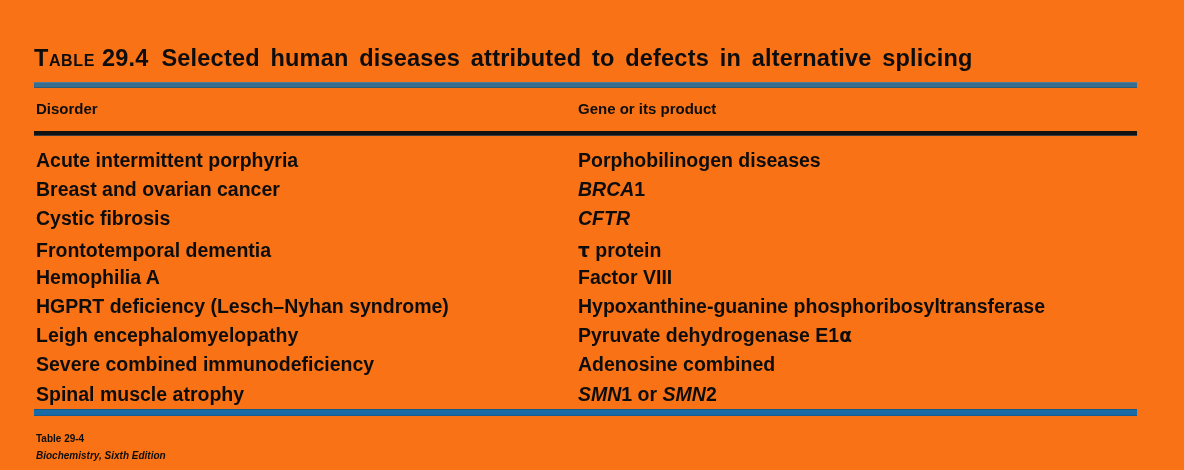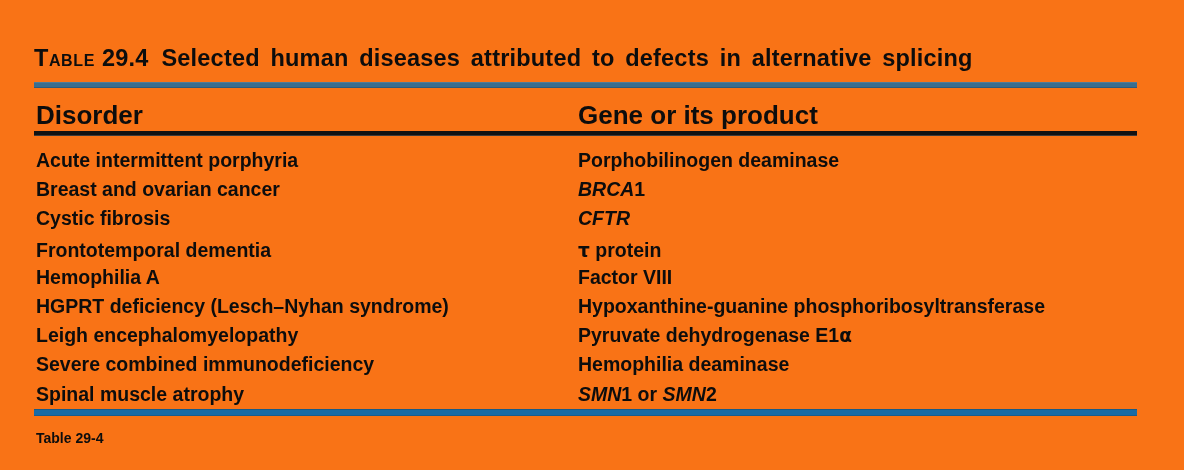--- a/index.html
+++ b/index.html
@@ -70,21 +70,21 @@
     height: 5px;
     background: #1a6ba5;
     border-top: 1px solid #185a86;
     border-bottom: 1px solid #1a5d8d;
   }
 
   
   .col-header {
     position: absolute;
     top: 100px;
-    font-size: 26px;
+    font-size: 15px;
     font-weight: bold;
     white-space: nowrap;
     color: #0d0d0d;
   }
   #header-disorder { left: 36px; }
   #header-gene { left: 578px; }
 
   
   #rows-layer {
     position: absolute;
@@ -115,21 +115,21 @@
     font-family: "DejaVu Sans", sans-serif;
     font-weight: bold;
     font-size: 18.5px;
   }
 
   
   #caption {
     position: absolute;
     left: 36px;
     top: 430px;
-    font-size: 14px;
+    font-size: 10px;
     line-height: 17px;
     color: #0d0d0d;
   }
   #caption-line1 { font-weight: bold; }
   #caption-line2 { font-weight: bold; font-style: italic; }
 </style>
 </head>
 <body>
 
 <div id="table-figure">
@@ -141,21 +141,21 @@
   <div class="rule" id="rule-top"></div>
 
   <div class="col-header" id="header-disorder">Disorder</div>
   <div class="col-header" id="header-gene">Gene or its product</div>
 
   <div class="rule" id="rule-header"></div>
 
   <div id="rows-layer">
       <div class="table-row" style="top: 146px;">
         <div class="cell cell-disorder">Acute intermittent porphyria</div>
-        <div class="cell cell-gene"><span>Porphobilinogen deaminase</span></div>
+        <div class="cell cell-gene"><span>Porphobilinogen diseases</span></div>
       </div>
       <div class="table-row" style="top: 175.2px;">
         <div class="cell cell-disorder">Breast and ovarian cancer</div>
         <div class="cell cell-gene"><span class="ital">BRCA</span><span>1</span></div>
       </div>
       <div class="table-row" style="top: 204.4px; padding-left: 44px;">
         <div class="cell cell-disorder">Cystic fibrosis</div>
         <div class="cell cell-gene"><span class="ital">CFTR</span></div>
       </div>
       <div class="table-row" style="top: 236px; padding-left: 20px;">
@@ -169,27 +169,28 @@
       <div class="table-row" style="top: 292px;">
         <div class="cell cell-disorder">HGPRT deficiency (Lesch–Nyhan syndrome)</div>
         <div class="cell cell-gene"><span>Hypoxanthine-guanine phosphoribosyltransferase</span></div>
       </div>
       <div class="table-row" style="top: 321.2px;">
         <div class="cell cell-disorder">Leigh encephalomyelopathy</div>
         <div class="cell cell-gene"><span>Pyruvate dehydrogenase E1</span><span class="greek">α</span></div>
       </div>
       <div class="table-row" style="top: 350.4px;">
         <div class="cell cell-disorder">Severe combined immunodeficiency</div>
-        <div class="cell cell-gene"><span>Hemophilia deaminase</span></div>
+        <div class="cell cell-gene"><span>Adenosine combined</span></div>
       </div>
       <div class="table-row" style="top: 379.6px;">
         <div class="cell cell-disorder">Spinal muscle atrophy</div>
         <div class="cell cell-gene"><span class="ital">SMN</span><span>1 or </span><span class="ital">SMN</span><span>2</span></div>
       </div>
     </div>
 
   <div class="rule" id="rule-bottom"></div>
 
   <div id="caption">
     <div id="caption-line1">Table 29-4</div>
+    <div id="caption-line2">Biochemistry, Sixth Edition</div>
   </div>
 
 </div>
 
 </body></html>

